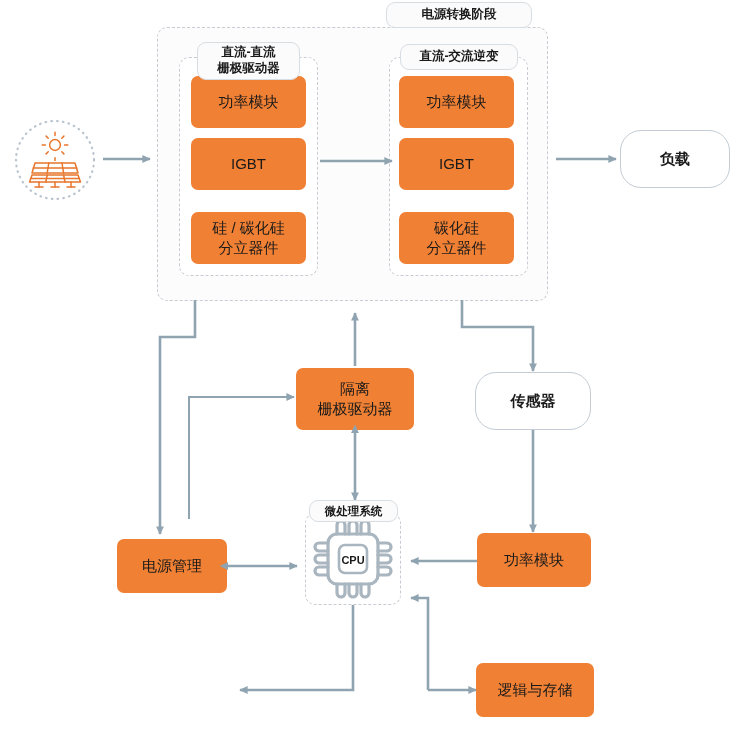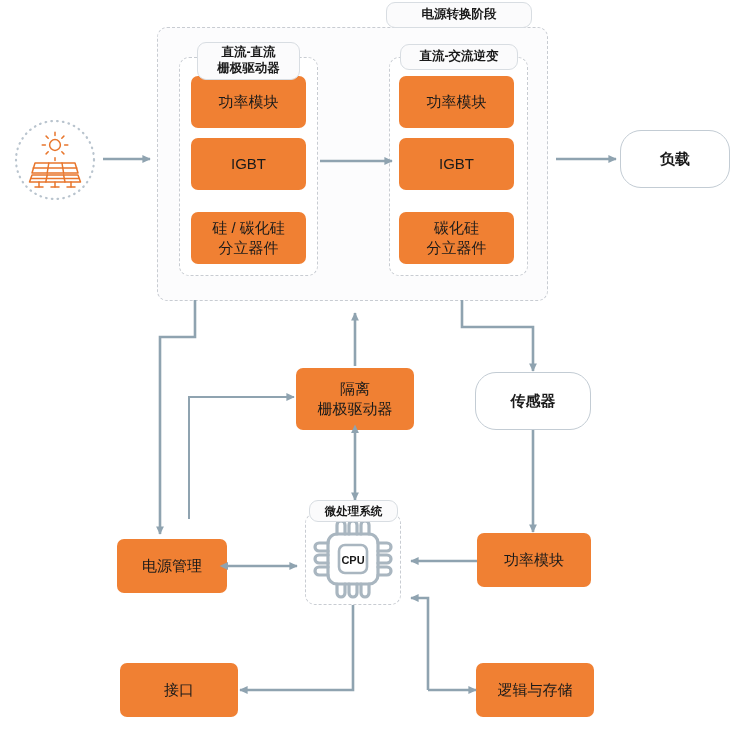--- a/index.html
+++ b/index.html
@@ -203,17 +203,16 @@
         <path d="M68,51 L77,51 a4,4 0 0 1 0,8 L68,59"></path>
       </g>
       <text x="43" y="47.5" text-anchor="middle" font-family="Liberation Sans, sans-serif" font-size="11" font-weight="bold" fill="#1a1a1a">CPU</text>
     </svg>
   </div>
 
   <div class="node orange" style="left:117px;top:539px;width:110px;height:54px;">电源管理</div>
 
   <div class="node orange" style="left:477px;top:533px;width:114px;height:54px;">功率模块</div>
 
-  <div class="node orange" style="left:120px;top:663px;width:118px;height:54px;">接口</div>
 
   <div class="node orange" style="left:476px;top:663px;width:118px;height:54px;">逻辑与存储</div>
 
 </div>
 
 </body></html>

